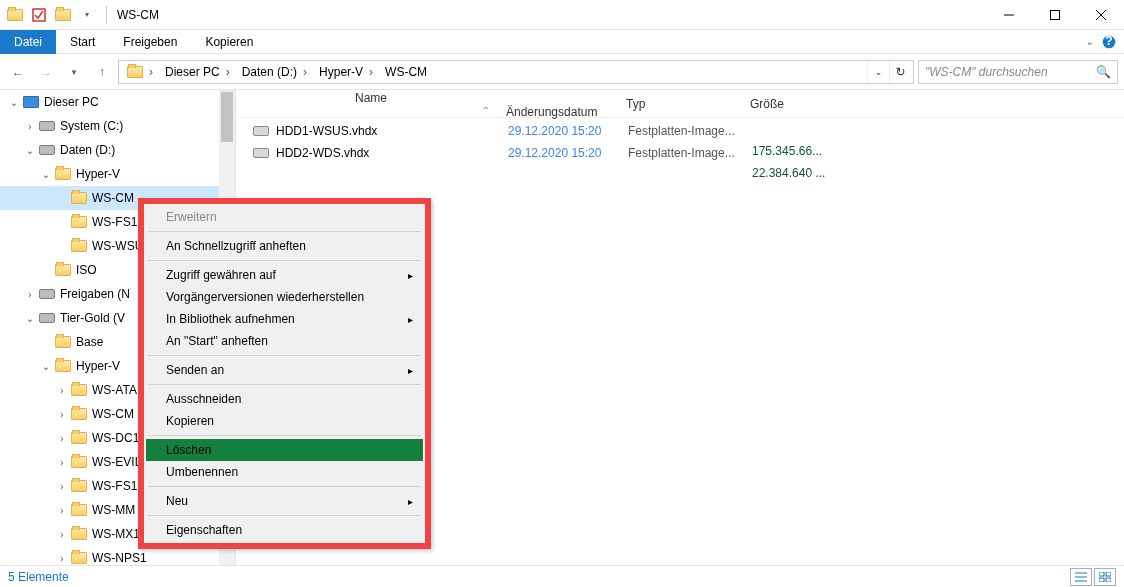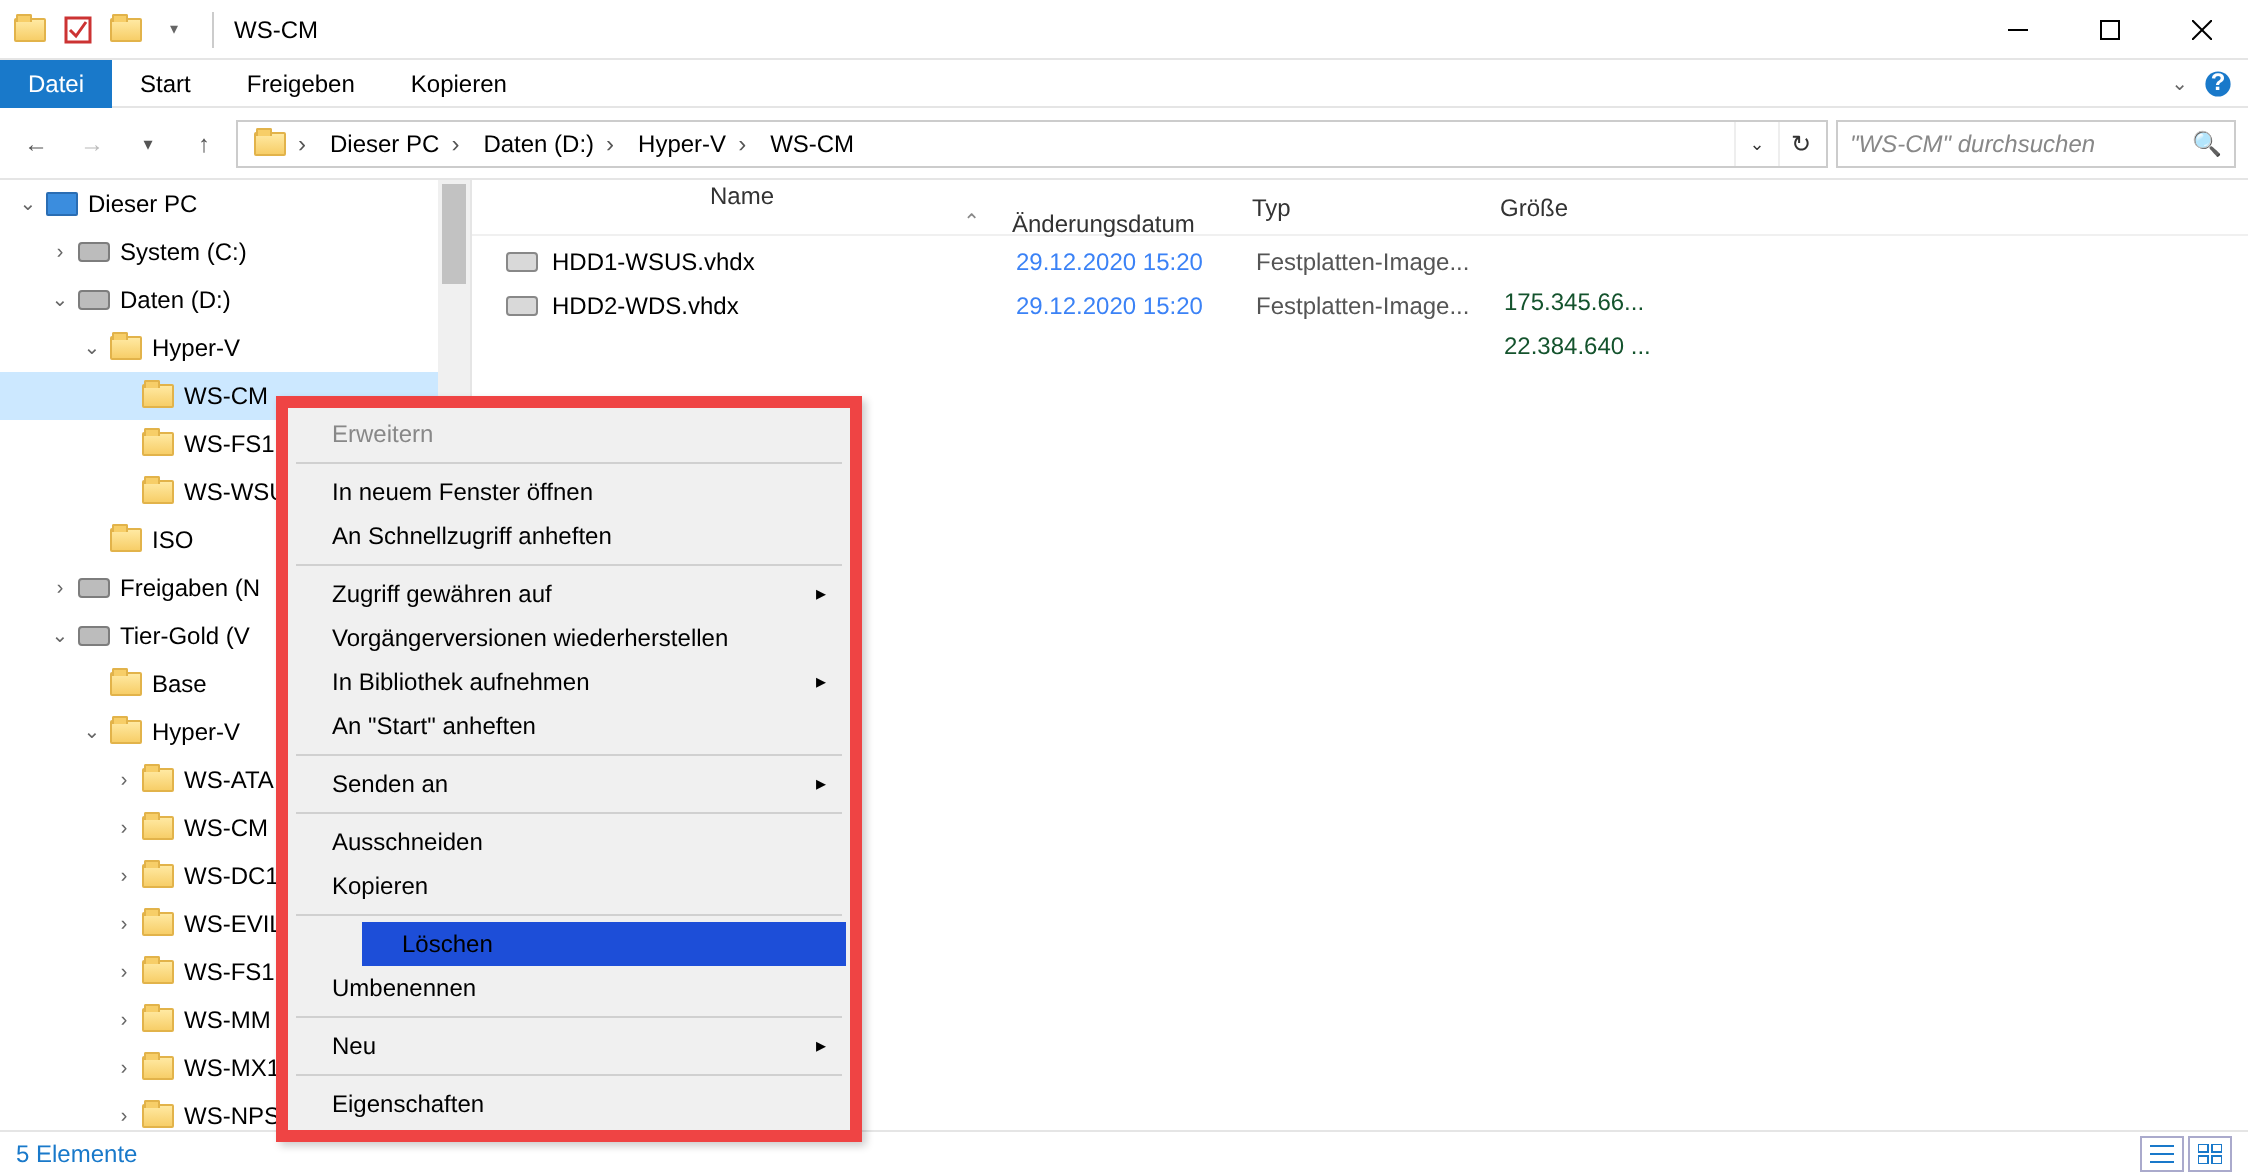--- a/index.html
+++ b/index.html
@@ -74,21 +74,21 @@
 
 
 .status { position: absolute; left:0; right:0; bottom:0; height: 22px; border-top: 1px solid #e5e5e5; display:flex; align-items:center; padding: 0 8px; color:#1979ca; }
 .status .right { margin-left:auto; display:flex; gap:2px; }
 .status .vbtn { width:22px; height:18px; border:1px solid #aac; display:inline-flex; align-items:center; justify-content:center; }
 
 
 .ctx { position: absolute; left: 138px; top: 198px; width: 293px; background: #f0f0f0; border: 6px solid #ef4444; box-shadow: 2px 2px 4px rgba(0,0,0,.2); padding: 2px; z-index: 50; }
 .ctx .mi { height: 22px; padding: 0 30px 0 20px; display: flex; align-items: center; color: #000; position: relative; }
 .ctx .mi.disabled { color: #888; }
-.ctx .mi.hover { background: #1d4ed8; margin-left: 35px; }
+.ctx .mi.hover { background: #15803d; }
 .ctx .mi .arrow { position: absolute; right: 10px; color: #000; font-size: 10px; }
 .ctx hr { border: none; border-top: 1px solid #d0d0d0; margin: 3px 2px; }
 
 svg { display:block; }
 </style>
 </head>
 <body>
 
 <div class="titlebar">
   <div class="titlebar-icons">
@@ -383,23 +383,20 @@
       </span>
   </div>
 </div>
 
 <div class="ctx" id="ctx">
     <div class="mi disabled">
       <span>Erweitern</span>
     </div>
     <hr>
     <div class="mi">
-      <span>In neuem Fenster öffnen</span>
-    </div>
-    <div class="mi">
       <span>An Schnellzugriff anheften</span>
     </div>
     <hr>
     <div class="mi">
       <span>Zugriff gewähren auf</span>
       <span class="arrow">▸</span>
     </div>
     <div class="mi">
       <span>Vorgängerversionen wiederherstellen</span>
     </div>

